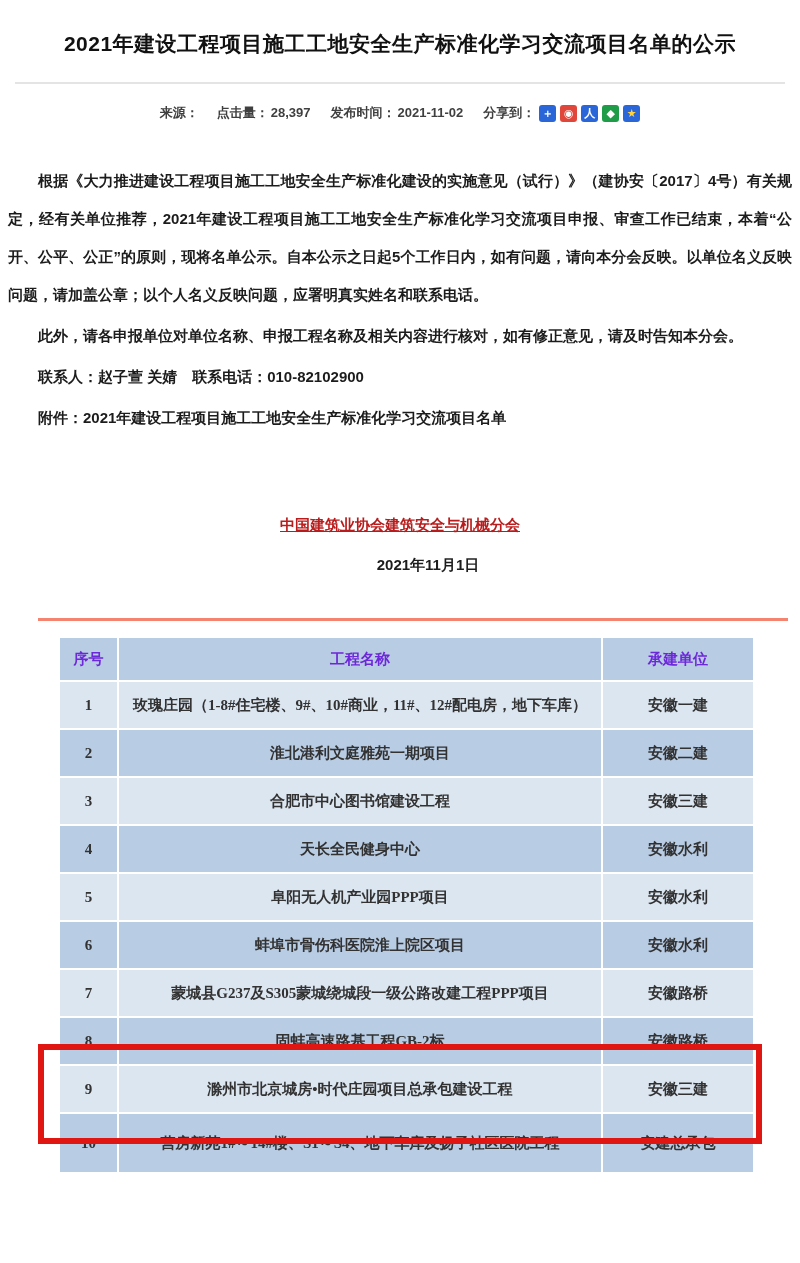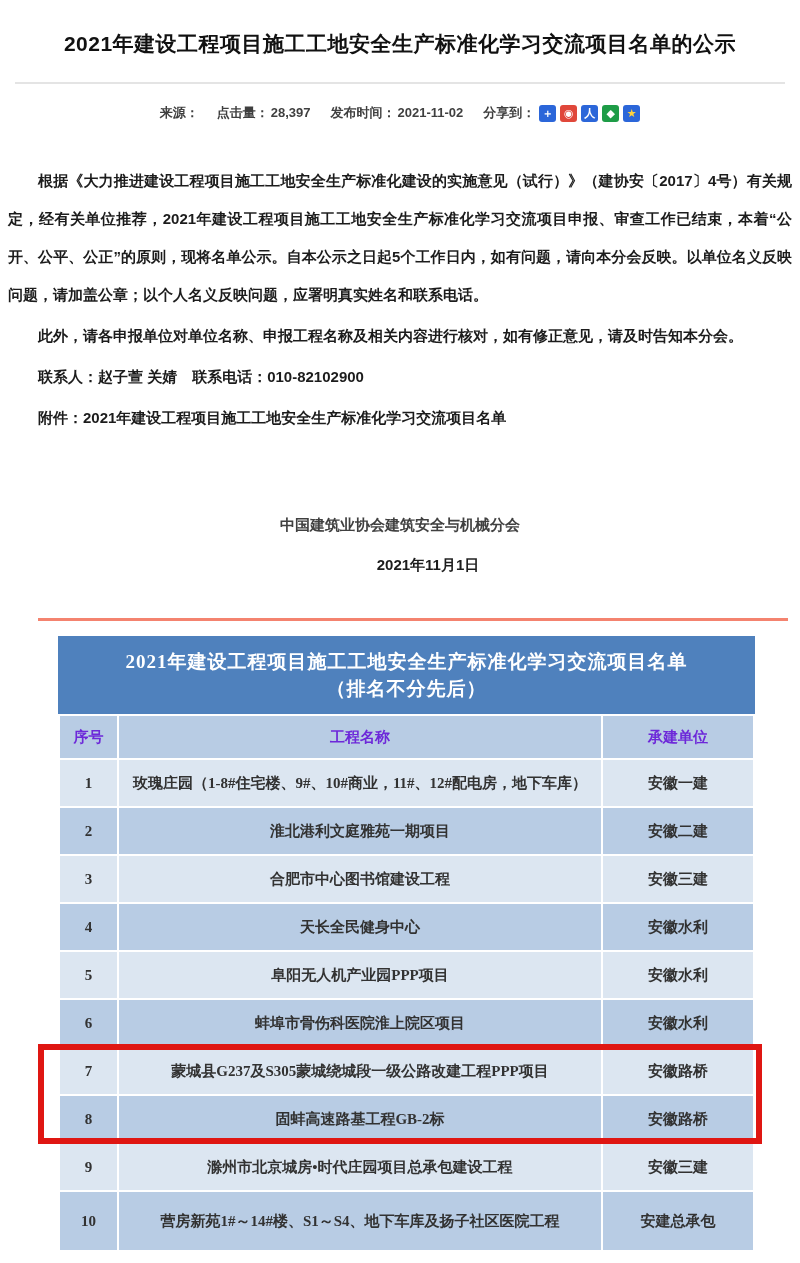--- a/index.html
+++ b/index.html
@@ -15,21 +15,21 @@
   .meta .pair span{margin-right:2px;}
   .share{display:inline-flex;align-items:center;gap:4px;}
   .sicon{display:inline-flex;width:17px;height:17px;border-radius:3px;align-items:center;
     justify-content:center;font-size:11px;font-weight:bold;color:#fff;cursor:pointer;line-height:1;}
 
   .article{position:absolute;top:146px;left:8px;right:8px;font-size:15px;font-weight:bold;
     color:#1c1c1c;}
   .article p{margin:0 0 3px 0;text-indent:2em;line-height:38px;text-align:justify;}
 
   .org-line{position:absolute;top:500px;left:0;right:0;text-align:center;
-    font-size:15px;font-weight:bold;color:#404040;}
+    font-size:15px;font-weight:bold;color:#b91c1c;text-decoration:underline;}
   .date-line{position:absolute;top:540px;left:56px;right:0;text-align:center;
     font-size:15px;font-weight:bold;color:#1c1c1c;}
 
   .salmon-line{position:absolute;top:602px;left:38px;width:750px;height:3px;background:#f4836f;}
 
   .table-wrap{position:absolute;top:620px;left:58px;width:697px;
     font-family:"Liberation Serif","DejaVu Serif",serif;}
   .banner{height:78px;background:#4f81bd;color:#ffffff;display:flex;flex-direction:column;
     justify-content:center;align-items:center;font-weight:bold;font-size:19px;line-height:27px;
     letter-spacing:1px;text-align:center;}
@@ -81,24 +81,20 @@
     <p>联系人：赵子萱 关婧　联系电话：010-82102900</p>
     <p>附件：2021年建设工程项目施工工地安全生产标准化学习交流项目名单</p>
   </div>
 
   <div class="org-line">中国建筑业协会建筑安全与机械分会</div>
   <div class="date-line">2021年11月1日</div>
 
   <div class="salmon-line"></div>
 
   <div class="table-wrap">
-    <div class="banner">
-      <div>2021年建设工程项目施工工地安全生产标准化学习交流项目名单</div>
-      <div>（排名不分先后）</div>
-    </div>
     <table class="proj">
       <colgroup>
           <col style="width:57px">
           <col>
           <col style="width:150px">
         </colgroup>
       <thead>
         <tr>
           <th>序号</th>
           <th>工程名称</th>

